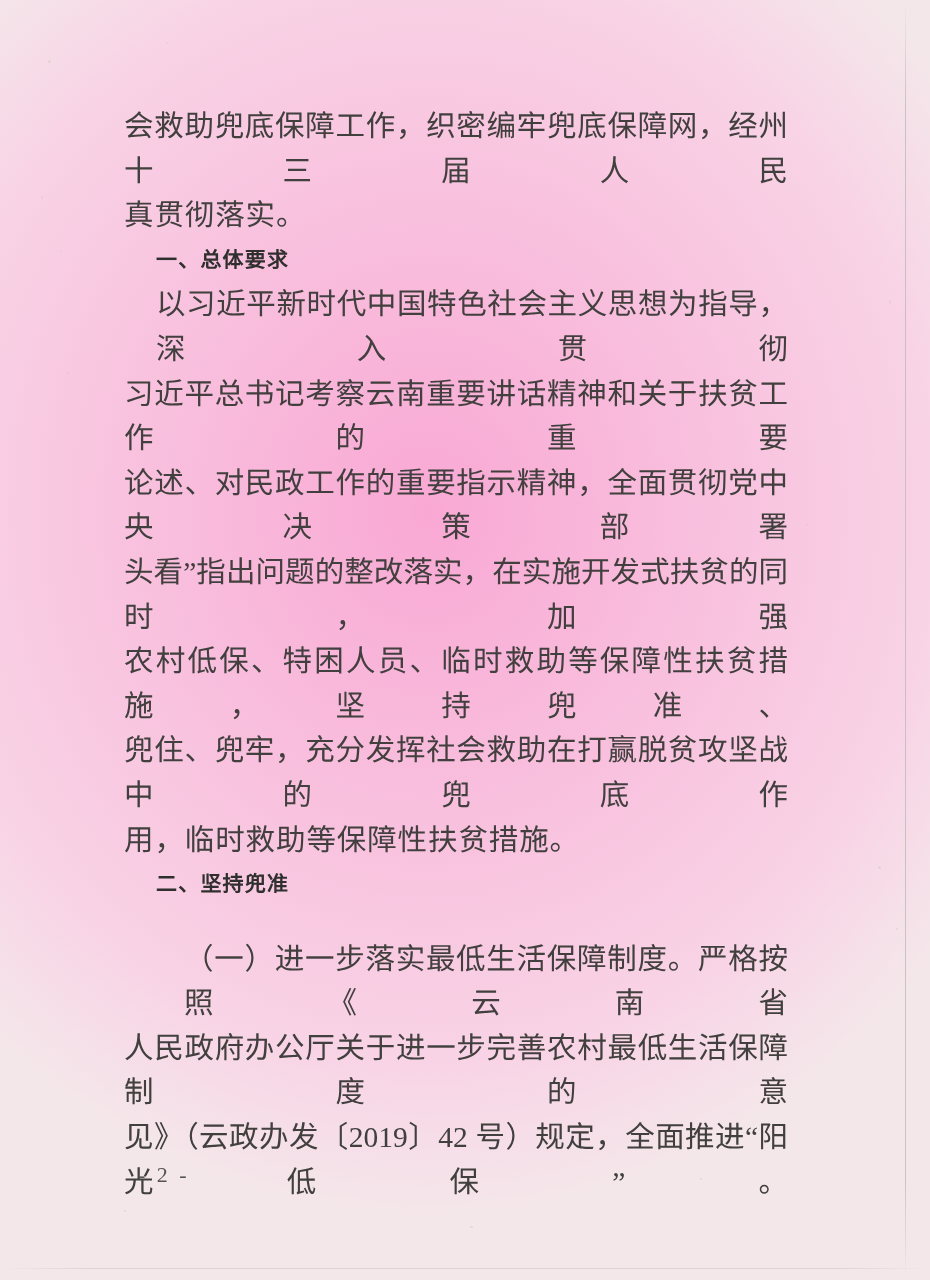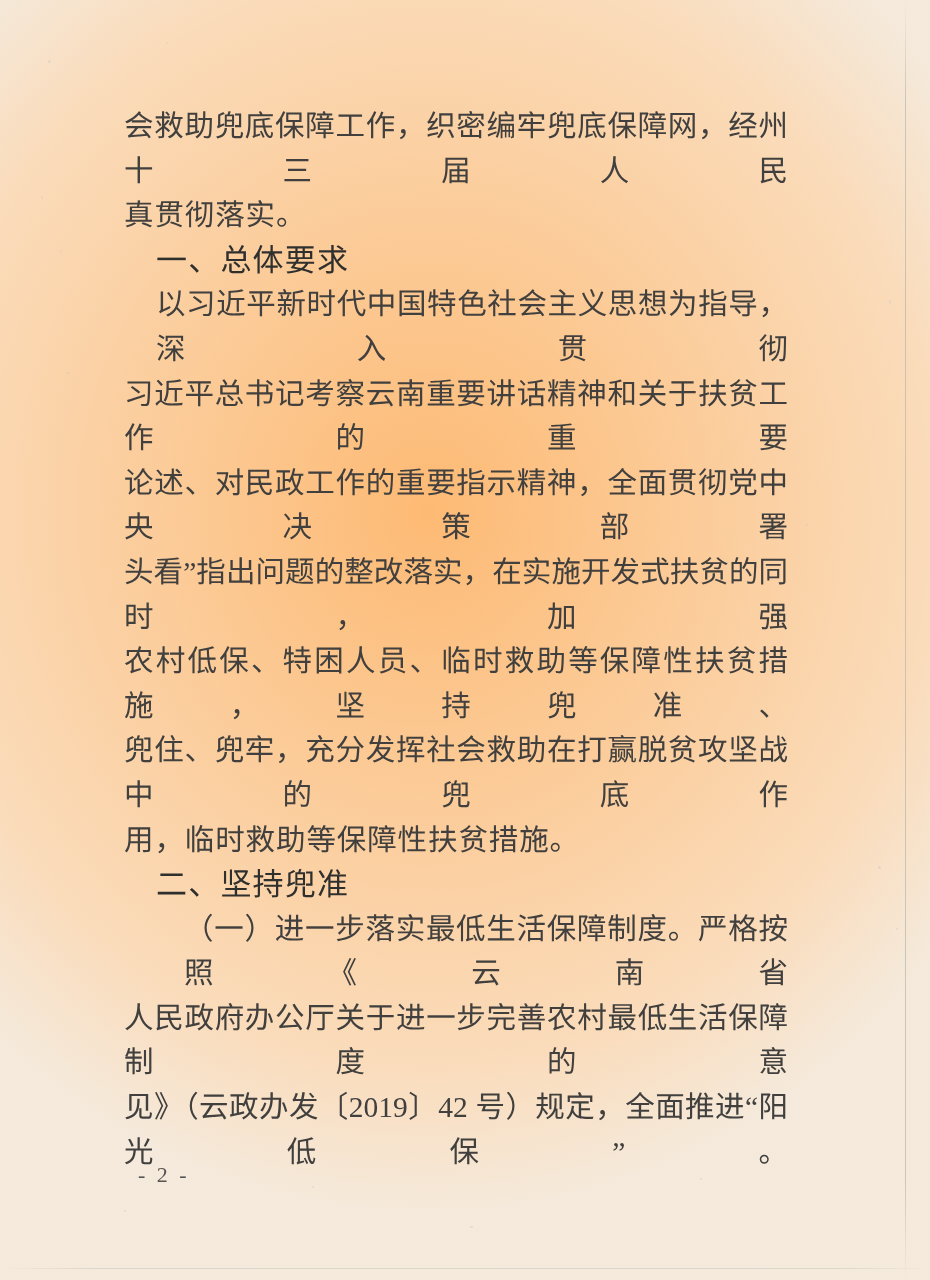--- a/index.html
+++ b/index.html
@@ -6,21 +6,21 @@
   html, body {
     margin: 0;
     padding: 0;
     background: #ffffff;
   }
   .page {
     position: relative;
     width: 930px;
     height: 1280px;
     margin: 0 auto;
-    background: #fdba74;
+    background: #f9a8d4;
     overflow: hidden;
     font-family: "Liberation Serif", "DejaVu Serif", serif;
     color: #3b3b3b;
   }
   
   .paper-tint {
     position: absolute;
     inset: 0;
     background:
       radial-gradient(ellipse 70% 55% at 46% 40%, rgba(255,255,255,0) 0%, rgba(248,247,244,0.55) 78%, rgba(243,242,238,0.85) 100%);
@@ -74,33 +74,34 @@
     text-rendering: optimizeLegibility;
   }
   .doc-line.justified {
     text-align: justify;
     text-align-last: justify;
     white-space: normal;
     letter-spacing: 0;
   }
   .heading {
     font-family: "DejaVu Sans", "Liberation Sans", sans-serif;
-    font-weight: 400;
-    font-size: 31px;
+    font-weight: 700;
+    font-size: 21px;
     line-height: 44.6px;
     letter-spacing: 1.2px;
     color: #2f2f2e;
     padding-left: 32px;
     white-space: pre;
   }
   .indent-1 {
     padding-left: 32px;
   }
   .indent-2 {
     padding-left: 60px;
+    margin-top: 30px;
   }
 
   .page-number {
     position: absolute;
     left: 138px;
     top: 1162px;
     font-size: 22px;
     letter-spacing: 3px;
     color: #555452;
     font-family: "Liberation Serif", "DejaVu Serif", serif;

